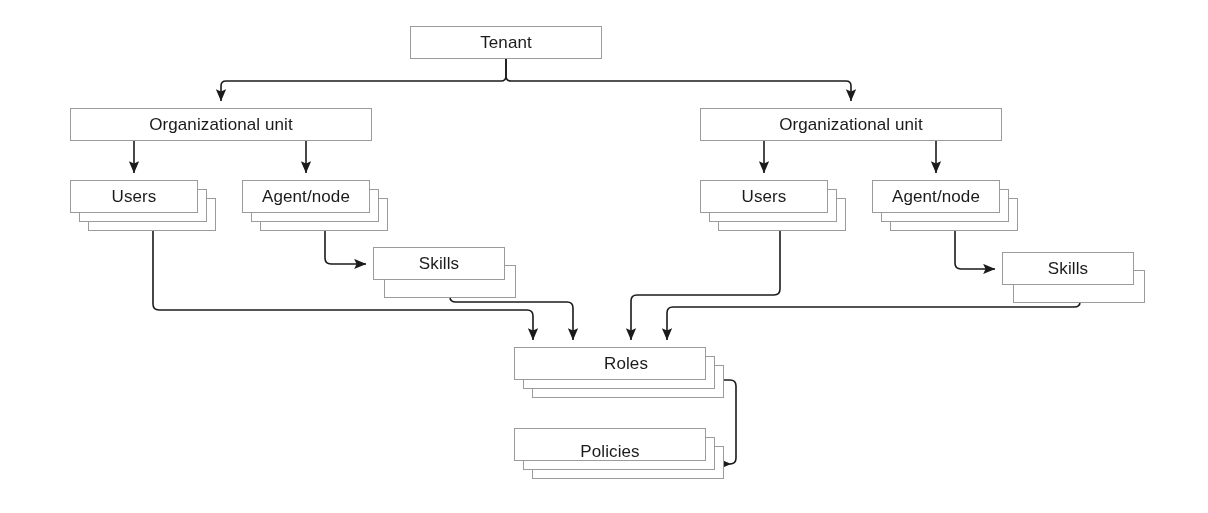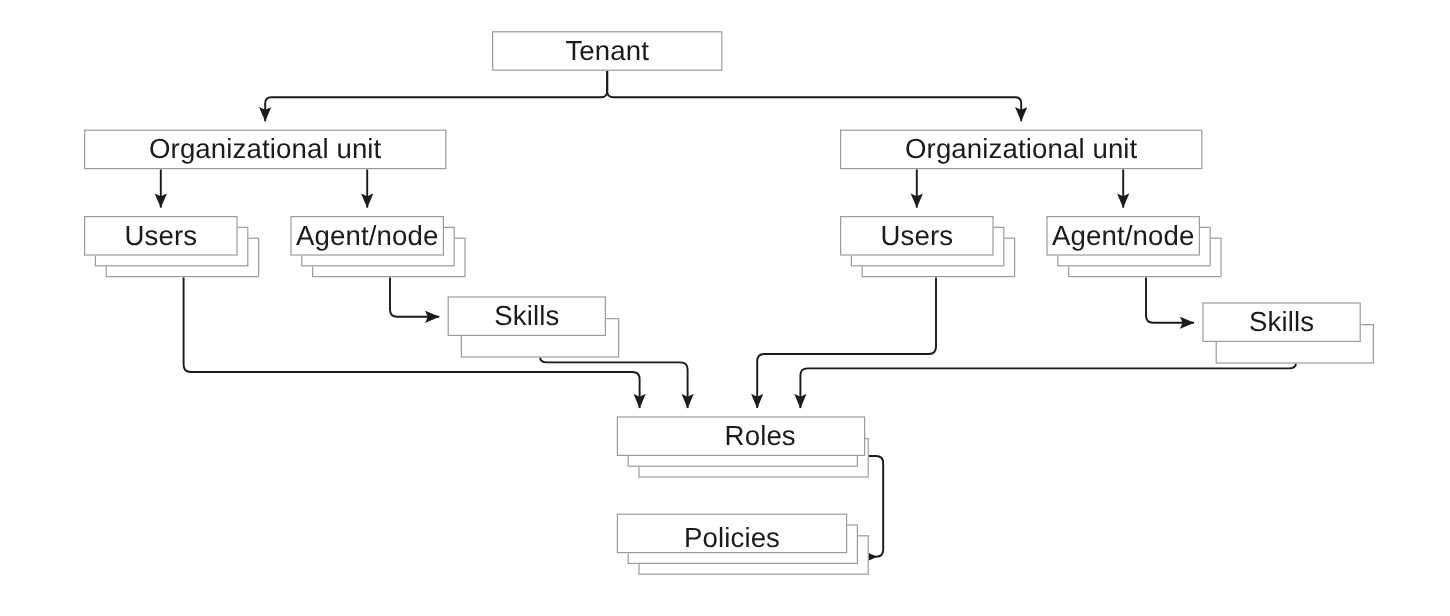--- a/index.html
+++ b/index.html
@@ -35,21 +35,21 @@
   .card.shadow-layer {
     background: #ffffff;
   }
   .card.front {
     display: flex;
     align-items: center;
     justify-content: center;
   }
   .card-label {
     font-family: "Liberation Sans", sans-serif;
-    font-size: 23px;
+    font-size: 17px;
     color: #1b1b1b;
     line-height: 1;
     white-space: nowrap;
     letter-spacing: 0.1px;
   }
 </style>
 </head>
 <body>
 
 <div id="canvas">
@@ -150,21 +150,21 @@
   <div class="node">
     <div class="card shadow-layer" style="left:1013px; top:270px; width:132px; height:33px;"></div>
     <div class="card front" style="left:1002px; top:252px; width:132px; height:33px;">
       <span class="card-label">Skills</span>
     </div>
   </div>
 
   <div class="node">
     <div class="card shadow-layer" style="left:532px; top:365px; width:192px; height:33px;"></div>
     <div class="card shadow-layer" style="left:523px; top:356px; width:192px; height:33px;"></div>
-    <div class="card front" style="left:514px; top:347px; width:207px; height:33px;padding-left:32px;">
+    <div class="card front" style="left:514px; top:347px; width:192px; height:33px;padding-left:32px;">
       <span class="card-label">Roles</span>
     </div>
   </div>
 
   <div class="node">
     <div class="card shadow-layer" style="left:532px; top:446px; width:192px; height:33px;"></div>
     <div class="card shadow-layer" style="left:523px; top:437px; width:192px; height:33px;"></div>
     <div class="card front" style="left:514px; top:428px; width:192px; height:33px;align-items:flex-end;">
       <span class="card-label">Policies</span>
     </div>

